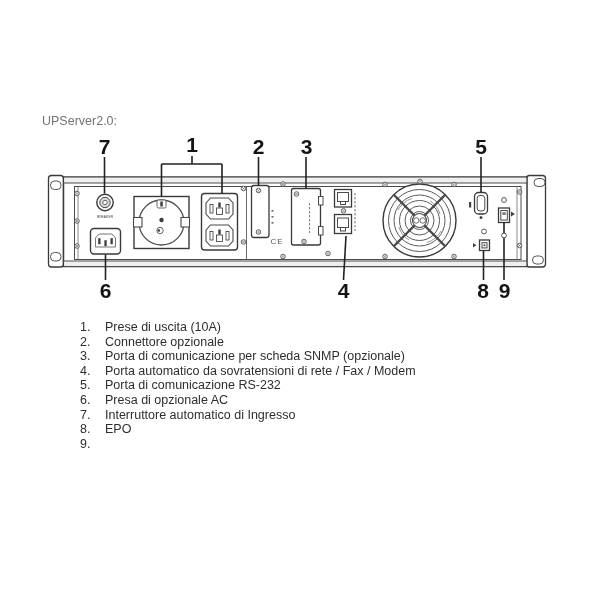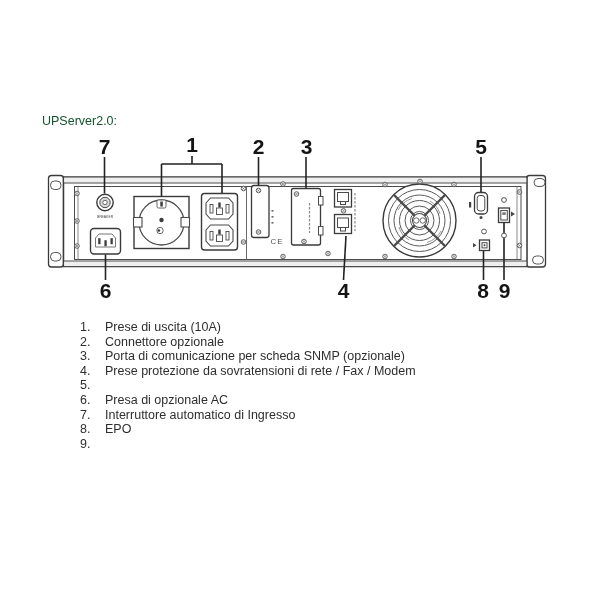--- a/index.html
+++ b/index.html
@@ -1,19 +1,19 @@
 <!DOCTYPE html>
 <html><head>
 <meta charset="utf-8">
 <style>
   html,body{margin:0;padding:0;background:#fff;}
   body{width:600px;height:600px;font-family:"Liberation Sans", sans-serif;}
   .stage{position:relative;width:600px;height:600px;background:#fff;overflow:hidden;}
   .stage svg{position:absolute;left:0;top:0;}
-  .model-title{position:absolute;left:42px;top:114px;font-size:12.5px;color:#14532d;}
+  .model-title{position:absolute;left:42px;top:114px;font-size:12.5px;color:#737373;}
   .callout{position:absolute;width:22px;text-align:center;font-size:21px;line-height:21px;
            font-weight:bold;color:#141414;}
   .legend{position:absolute;left:80px;top:320px;font-size:12.5px;color:#2e2e2e;}
   .legend-row{display:flex;height:14.6px;line-height:14.6px;}
   .legend-num{width:25px;flex:0 0 25px;}
   .legend-text{white-space:nowrap;text-align:center;}
 </style>
 </head>
 <body>
 
@@ -218,24 +218,25 @@
     <div class="legend-row">
       <span class="legend-num">2.</span>
       <span class="legend-text">Connettore opzionale</span>
     </div>
     <div class="legend-row">
       <span class="legend-num">3.</span>
       <span class="legend-text">Porta di comunicazione per scheda SNMP (opzionale)</span>
     </div>
     <div class="legend-row">
       <span class="legend-num">4.</span>
-      <span class="legend-text">Prese protezione da sovratensioni di rete / Fax / Modem</span>
+      <span class="legend-text">Porta automatico da sovratensioni di rete / Fax / Modem</span>
     </div>
     <div class="legend-row">
       <span class="legend-num">5.</span>
+      <span class="legend-text">Porta di comunicazione RS-232</span>
     </div>
     <div class="legend-row">
       <span class="legend-num">6.</span>
       <span class="legend-text">Presa di opzionale AC</span>
     </div>
     <div class="legend-row">
       <span class="legend-num">7.</span>
       <span class="legend-text">Interruttore automatico di Ingresso</span>
     </div>
     <div class="legend-row">

